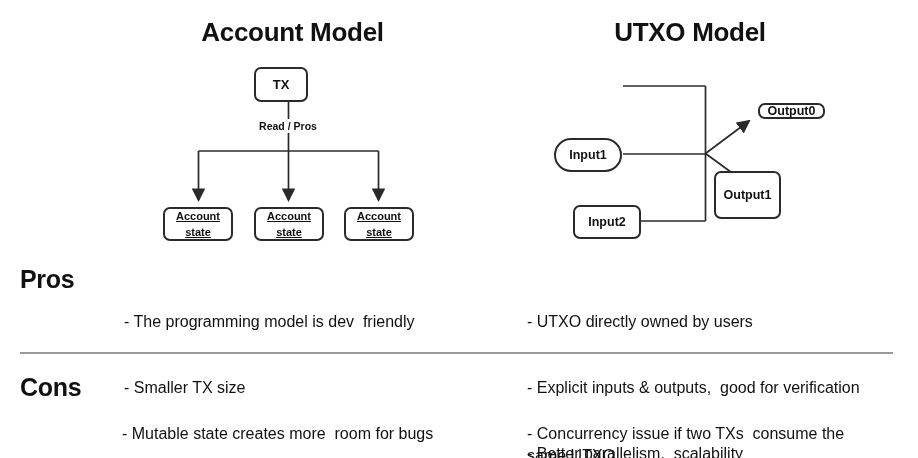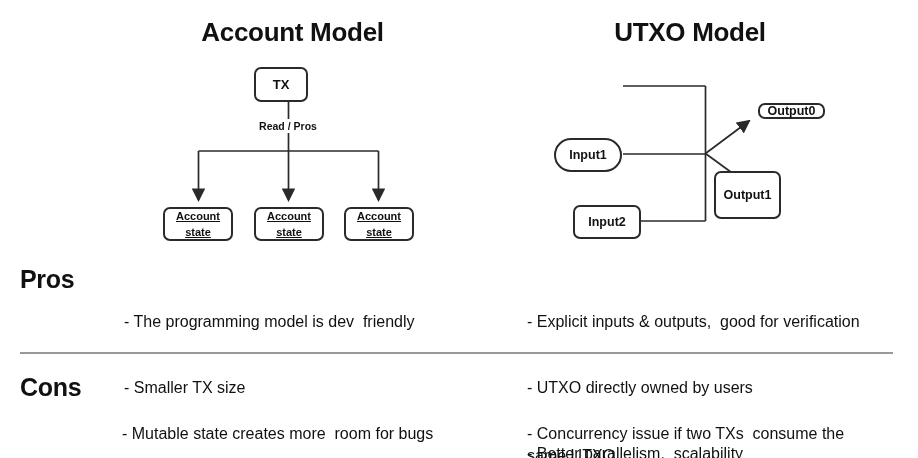--- a/index.html
+++ b/index.html
@@ -130,22 +130,22 @@
   <div class="node node-io input-2">Input2</div>
   <div class="node node-io output-0">Output0</div>
   <div class="node node-io output-1">Output1</div>
 
   <div class="section-label label-pros">Pros</div>
   <div class="bullet-list pros-account">
     <div>- The programming model is dev  friendly</div>
     <div>- Smaller TX size</div>
   </div>
   <div class="bullet-list pros-utxo">
+    <div>- UTXO directly owned by users</div>
     <div>- Explicit inputs &amp; outputs,  good for verification</div>
-    <div>- UTXO directly owned by users</div>
     <div>- Better parallelism,  scalability</div>
   </div>
 
   <div class="divider"></div>
 
   <div class="section-label label-cons">Cons</div>
   <div class="bullet-list cons-account">
     <div>- Mutable state creates more  room for bugs</div>
     
   </div>

